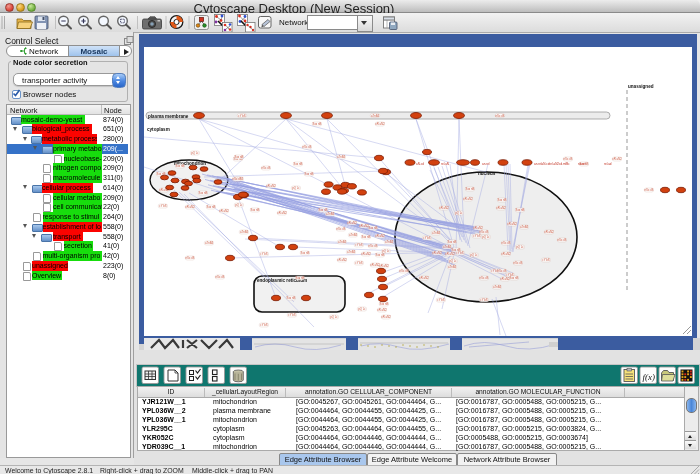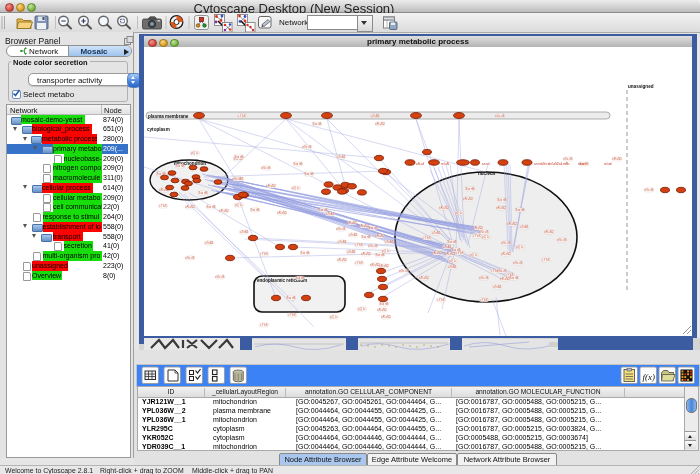--- a/index.html
+++ b/index.html
@@ -9,45 +9,45 @@
 
 #titlebar{left:0;top:0;width:700px;height:12px;background:linear-gradient(#ececec,#d0d0d0 60%,#bcbcbc);border-bottom:1px solid #8a8a8a;border-radius:5px 5px 0 0;}
 #titlebar .tl{position:absolute;top:3px;width:7px;height:7px;border-radius:50%;}
 #title-text{left:0;top:1px;width:588px;text-align:center;font-size:13px;color:#222;}
 
 #toolbar{left:0;top:13px;width:700px;height:19px;background:linear-gradient(#f2f2f2,#dcdcdc);border-bottom:1px solid #aaa;}
 
 #cp{left:0;top:32px;width:133px;height:426px;background:#e4e4e4;border-right:1px solid #9f9f9f;}
 #cp-title{left:5px;top:3.5px;font-size:8.5px;color:#111;}
 #cp-tabs{left:6px;top:13px;width:124px;height:9.5px;background:#fff;border:1px solid #8f8f8f;border-radius:6px;overflow:hidden;}
-#tab-mosaic{position:absolute;left:61px;top:0;width:50px;height:9.5px;background:linear-gradient(#cfe2f8,#9fc3ec);border-left:1px solid #8f8f8f;border-right:1px solid #8f8f8f;padding-left:46px;}
+#tab-mosaic{position:absolute;left:61px;top:0;width:50px;height:9.5px;background:linear-gradient(#cfe2f8,#9fc3ec);border-left:1px solid #8f8f8f;border-right:1px solid #8f8f8f;}
 #cp-group{left:8px;top:29px;width:118px;height:39px;border:1px solid #b0b0b0;border-radius:3px;}
 #cp-grouplabel{left:11px;top:26px;background:#e4e4e4;padding:0 2px;font-size:7.5px;font-weight:bold;color:#111;}
-#combo{left:13px;top:41px;width:111px;height:11px;background:#fff;border:1px solid #999;border-radius:5px;box-shadow:0 1px 1px rgba(0,0,0,.15);margin-left:15px;}
+#combo{left:13px;top:41px;width:111px;height:11px;background:#fff;border:1px solid #999;border-radius:5px;box-shadow:0 1px 1px rgba(0,0,0,.15);}
 #combo-step{position:absolute;right:-1px;top:-1px;width:12px;height:12.5px;border-radius:4.5px;background:linear-gradient(#a8ccf8,#4a86e0 55%,#2a66c8);border:0.5px solid #5580c0;}
 #checkbox{left:12px;top:58px;width:7px;height:7px;background:#fff;border:1.5px solid #6a93c8;border-radius:2px;}
 #cb-label{left:23px;top:58px;font-size:8px;color:#111;}
 #cp-list{left:6px;top:72px;width:123px;height:352px;background:#fff;border:1px solid #999;}
 #list-head{position:absolute;left:0;top:0;width:123px;height:9px;background:linear-gradient(#f4f4f4,#e2e2e2);border-bottom:1px solid #b8b8b8;font-size:7.5px;color:#111;}
 .trow{position:absolute;left:0;width:121px;height:9.75px;font-size:7px;white-space:nowrap;}
 .tg{position:absolute;top:0px;height:9.75px;line-height:9.75px;background:#17e00d;color:#000;overflow:hidden;}
 .num{position:absolute;left:96px;top:0;height:9.75px;line-height:9.75px;color:#000;}
 .exp{position:absolute;top:2.5px;width:0;height:0;border-left:2.8px solid transparent;border-right:2.8px solid transparent;border-top:4px solid #555;}
 .fold{position:absolute;top:2px;width:8.5px;height:6px;background:linear-gradient(#a8c8ec,#6490c8);border:0.5px solid #4a74a8;border-radius:1px;}
 .page{position:absolute;top:1px;width:5.5px;height:7px;background:#fff;border:0.5px solid #999;border-radius:0 2px 0 0;}
 
 #iw{left:139px;top:34px;width:558px;height:304px;background:#3b5ca0;}
 #iw-title{position:absolute;left:5px;top:2px;width:548px;height:11px;background:linear-gradient(#dedede,#b4b4b4);border-bottom:1px solid #909090;}
 #iw-canvas{position:absolute;left:5px;top:13px;width:548px;height:289px;background:#fff;}
 
 #strip{left:139px;top:338px;width:561px;height:12px;background:#d8d8d8;}
 
 #dp{left:134px;top:350px;width:566px;height:115px;background:#e2e2e2;}
 #dp-title{position:absolute;left:0;top:0;width:566px;height:13px;background:linear-gradient(#dcdcdc,#cecece);border-bottom:1px solid #bbb;font-size:8px;color:#111;}
-#dp-toolbar{position:absolute;left:2px;top:14px;width:562px;height:21px;background:#3b82f6;border:1px solid #c4c4c4;}
+#dp-toolbar{position:absolute;left:2px;top:14px;width:562px;height:21px;background:#0f766e;border:1px solid #c4c4c4;}
 #dp-table{position:absolute;left:3px;top:36px;width:546px;height:63px;background:#fff;border:1px solid #aaa;}
 #dp-thead{position:absolute;left:0;top:0;width:546px;height:10px;background:linear-gradient(#f2f2f2,#ddd);border-bottom:1px solid #aaa;font-size:6.7px;color:#111;}
 .th{position:absolute;top:1px;height:9px;border-right:1px solid #bbb;text-align:center;overflow:hidden;white-space:nowrap;}
 .td{position:absolute;height:8.8px;line-height:8.8px;font-size:7px;color:#000;white-space:nowrap;overflow:hidden;}
 .drow{position:absolute;left:0;width:546px;height:8.8px;}
 #dp-scroll{position:absolute;left:550px;top:36px;width:13px;height:63px;background:#ececec;border:1px solid #aaa;}
 .dtab{position:absolute;top:0;height:11px;line-height:11px;background:#f2f2f2;border:1px solid #888;font-size:7.5px;color:#111;text-align:center;border-radius:2px 2px 0 0;}
 
 #status{left:0;top:465px;width:700px;height:9px;background:#e8e8e8;border-top:1px solid #b4b4b4;font-size:6.9px;color:#222;}
 </style>
@@ -160,21 +160,21 @@
       <rect x="8" y="7.5" width="4" height="2.5" fill="#e8ecf2"></rect>
     </g>
       </svg>
     <div class="abs" style="left:279px;top:4.5px;font-size:8px;color:#111;">Network:</div>
     <div class="abs" style="left:307px;top:2px;width:50px;height:13px;background:#fff;border:1px solid #8a8a8a;"></div>
     <div class="abs" style="left:357px;top:2px;width:14px;height:15px;background:linear-gradient(#fafafa,#d8d8d8);border:1px solid #8a8a8a;"></div>
     <div class="abs" style="left:361px;top:8px;width:0;height:0;border-left:3px solid transparent;border-right:3px solid transparent;border-top:4px solid #333;"></div>
   </div>
 
   <div id="cp" class="abs">
-    <div id="cp-title" class="abs">Browser Panel</div>
+    <div id="cp-title" class="abs">Control Select</div>
     <svg class="abs" style="left:124px;top:4px;" width="10" height="9" viewBox="0 0 10 9">
         <rect x="0.5" y="2.5" width="6" height="6" fill="none" stroke="#888" stroke-width="1"></rect>
         <rect x="3" y="0.5" width="6" height="6" fill="#ddd" stroke="#888" stroke-width="1"></rect>
       </svg>
     <div id="cp-tabs" class="abs">
       <svg class="abs" style="left:13px;top:1px;" width="8" height="8" viewBox="0 0 8 8">
           <path d="M1.5 4 h3 M4.5 4 V1.5 h1 M4.5 4 v2.5 h1" stroke="#2a9a2a" stroke-width="0.9" fill="none"></path>
           <path d="M5 0 l2 1.2 -2 1.2z M5 5.6 l2 1.2 -2 1.2z" fill="#2a9a2a"></path>
           <rect x="0.3" y="3" width="2" height="2" fill="#2a9a2a"></rect>
         </svg>
@@ -191,21 +191,21 @@
       <div id="combo-step">
         <div style="position:absolute;left:3px;top:2px;width:0;height:0;border-left:2.5px solid transparent;border-right:2.5px solid transparent;border-bottom:3px solid #fff;"></div>
         <div style="position:absolute;left:3px;top:6.5px;width:0;height:0;border-left:2.5px solid transparent;border-right:2.5px solid transparent;border-top:3px solid #fff;"></div>
       </div>
     </div>
     <div id="checkbox" class="abs">
         <svg width="9" height="9" viewBox="0 0 9 9" style="position:absolute;left:-1px;top:-2px;">
           <path d="M1.5 4.5 L3.5 6.5 L7.5 1" stroke="#2a5aa8" stroke-width="1.6" fill="none"></path>
         </svg>
       </div>
-    <div id="cb-label" class="abs">Select metabo</div>
+    <div id="cb-label" class="abs">Browser nodes</div>
     <div id="cp-list" class="abs">
       <div id="list-head">
           <span style="position:absolute;left:3px;top:0.5px;">Network</span>
           <span style="position:absolute;left:97px;top:0.5px;">Node</span>
           <span style="position:absolute;left:94px;top:0;width:1px;height:9px;background:#c0c0c0;"></span>
         </div>
       <div id="tree">
           <div class="trow" style="top:9.5px;">
             <div class="fold" style="left:4.0px;"></div>
             <div class="tg" style="left:14.0px;width:64px;background:#17dd0d;">mosaic-demo-yeast</div>
@@ -296,26 +296,20 @@
 <div class="trow" style="top:165.5px;">
             <div class="page" style="left:16.0px;"></div>
             <div class="tg" style="left:25.0px;width:30px;background:#17dd0d;">Overview</div>
             <div class="num" style="color:#000;">8(0)</div>
           </div>
         </div>
     </div>
   </div>
 
   <div id="iw" class="abs">
-    <div id="iw-title">
-      <div class="tl" style="position:absolute;left:4px;top:2.5px;width:6.5px;height:6.5px;border-radius:50%;background:radial-gradient(circle at 35% 30%,#f09a92,#dd4a3e 60%,#a82a20);border:0.5px solid #9a3a30;"></div>
-      <div class="tl" style="position:absolute;left:15px;top:2.5px;width:6.5px;height:6.5px;border-radius:50%;background:radial-gradient(circle at 35% 30%,#f8d888,#dfa123 60%,#b07a10);border:0.5px solid #9a7a20;"></div>
-      <div class="tl" style="position:absolute;left:26px;top:2.5px;width:6.5px;height:6.5px;border-radius:50%;background:radial-gradient(circle at 35% 30%,#c8e89a,#7ab648 60%,#4a8a20);border:0.5px solid #5a8a30;"></div>
-      <div style="position:absolute;left:0;top:1px;width:548px;text-align:center;font-size:8px;font-weight:bold;color:#111;">primary metabolic process</div>
-    </div>
     <div id="iw-canvas">
         <svg width="548" height="289" viewBox="0 0 548 289" style="position:absolute;left:0;top:0;">
           <rect x="2" y="65" width="464" height="7" rx="3.5" fill="#ececec" stroke="#999" stroke-width="0.8"></rect>
           <ellipse cx="45" cy="133" rx="39" ry="20" fill="#f1f1f1" stroke="#111" stroke-width="1.4"></ellipse>
           <ellipse cx="342" cy="190" rx="91" ry="65" fill="#eeeeee" stroke="#111" stroke-width="1.6"></ellipse>
           <rect x="110" y="229" width="91" height="36" rx="8" fill="#f1f1f1" stroke="#111" stroke-width="1.6"></rect>
           <line x1="483" y1="43" x2="483" y2="245" stroke="#999" stroke-width="1" stroke-dasharray="4,3"></line>
           <line x1="58.0" y1="127.0" x2="302.0" y2="199.0" stroke="#959ee0" stroke-width="0.7" stroke-opacity="0.9"></line>
           <line x1="63.0" y1="127.9" x2="331.4" y2="181.2" stroke="#959ee0" stroke-width="0.7" stroke-opacity="0.9"></line>
           <line x1="68.0" y1="128.8" x2="304.8" y2="201.2" stroke="#959ee0" stroke-width="0.7" stroke-opacity="0.9"></line>
@@ -1043,21 +1037,21 @@
     </div>
     <div id="dp-scroll">
       <div style="position:absolute;left:1px;top:11px;width:9px;height:13px;border-radius:5px;background:linear-gradient(90deg,#8ab6ee,#4a86d8 50%,#8ab6ee);border:0.5px solid #777;"></div>
       <div style="position:absolute;left:0px;top:44px;width:11px;height:8px;background:linear-gradient(#fafafa,#ddd);border-top:1px solid #999;">
           <div style="position:absolute;left:3px;top:2.5px;width:0;height:0;border-left:2.5px solid transparent;border-right:2.5px solid transparent;border-bottom:3.5px solid #222;"></div>
         </div>
       <div style="position:absolute;left:0px;top:53px;width:11px;height:8px;background:linear-gradient(#fafafa,#ddd);border-top:1px solid #999;">
           <div style="position:absolute;left:3px;top:2.5px;width:0;height:0;border-left:2.5px solid transparent;border-right:2.5px solid transparent;border-top:3.5px solid #222;"></div>
         </div>
     </div>
-    <div class="dtab" style="left:145px;top:103px;width:86px;background:#a9c7ed;">Node Attribute Browser</div>
+    <div class="dtab" style="left:145px;top:103px;width:86px;background:#a9c7ed;">Edge Attribute Browser</div>
     <div class="dtab" style="left:233px;top:103px;width:88px;">Edge Attribute Welcome</div>
     <div class="dtab" style="left:323px;top:103px;width:98px;">Network Attribute Browser</div>
   </div>
 
   <div id="status" class="abs">
     <span style="position:absolute;left:5px;top:1px;">Welcome to Cytoscape 2.8.1</span>
     <span style="position:absolute;left:100px;top:1px;">Right-click + drag to ZOOM</span>
     <span style="position:absolute;left:192px;top:1px;">Middle-click + drag to PAN</span>
     <svg style="position:absolute;left:689px;top:0;" width="11" height="9" viewBox="0 0 11 9">
         <path d="M10 0 L1 9 M10 3.5 L5 8.5 M10 7 L8.5 8.5" stroke="#aaa" stroke-width="1"></path>

